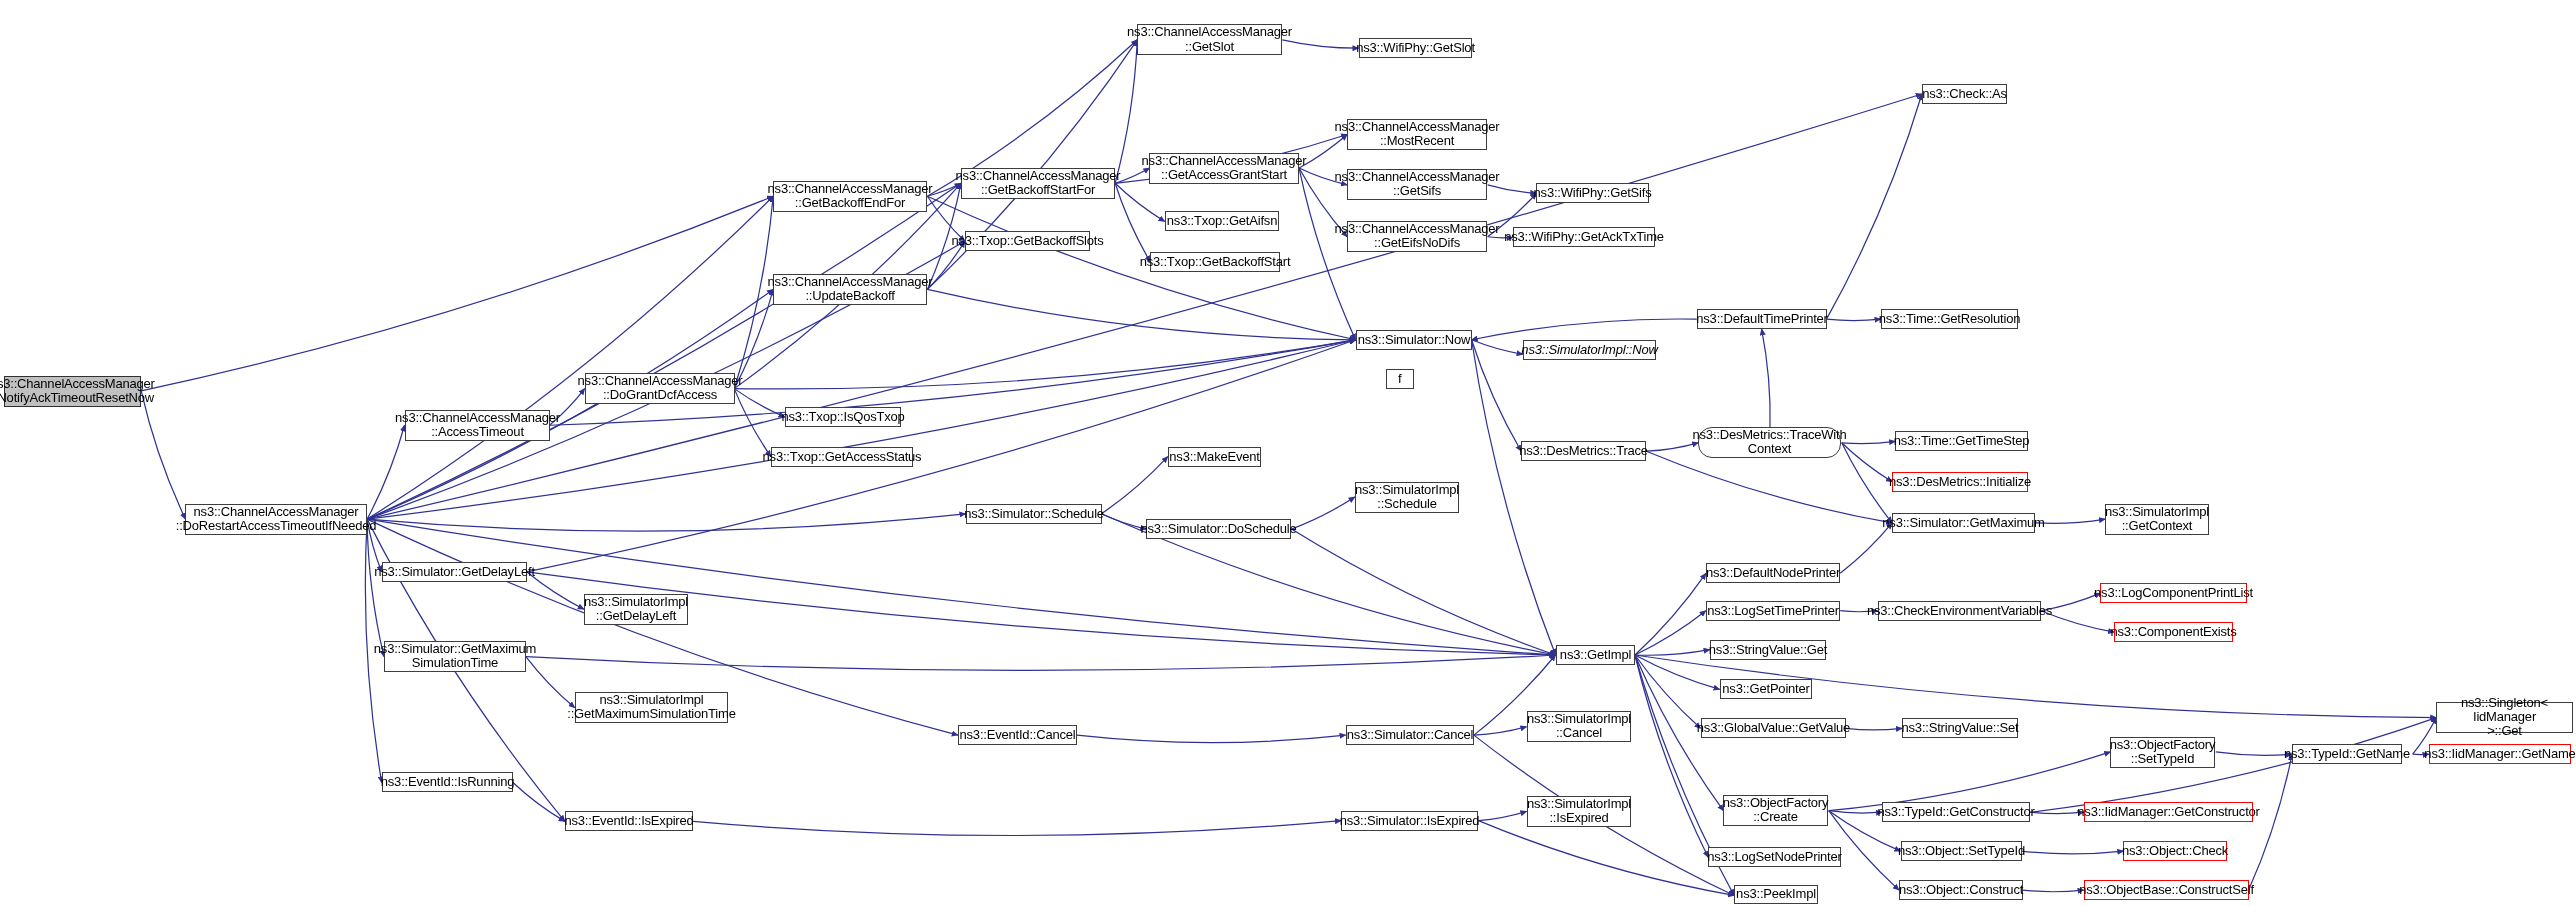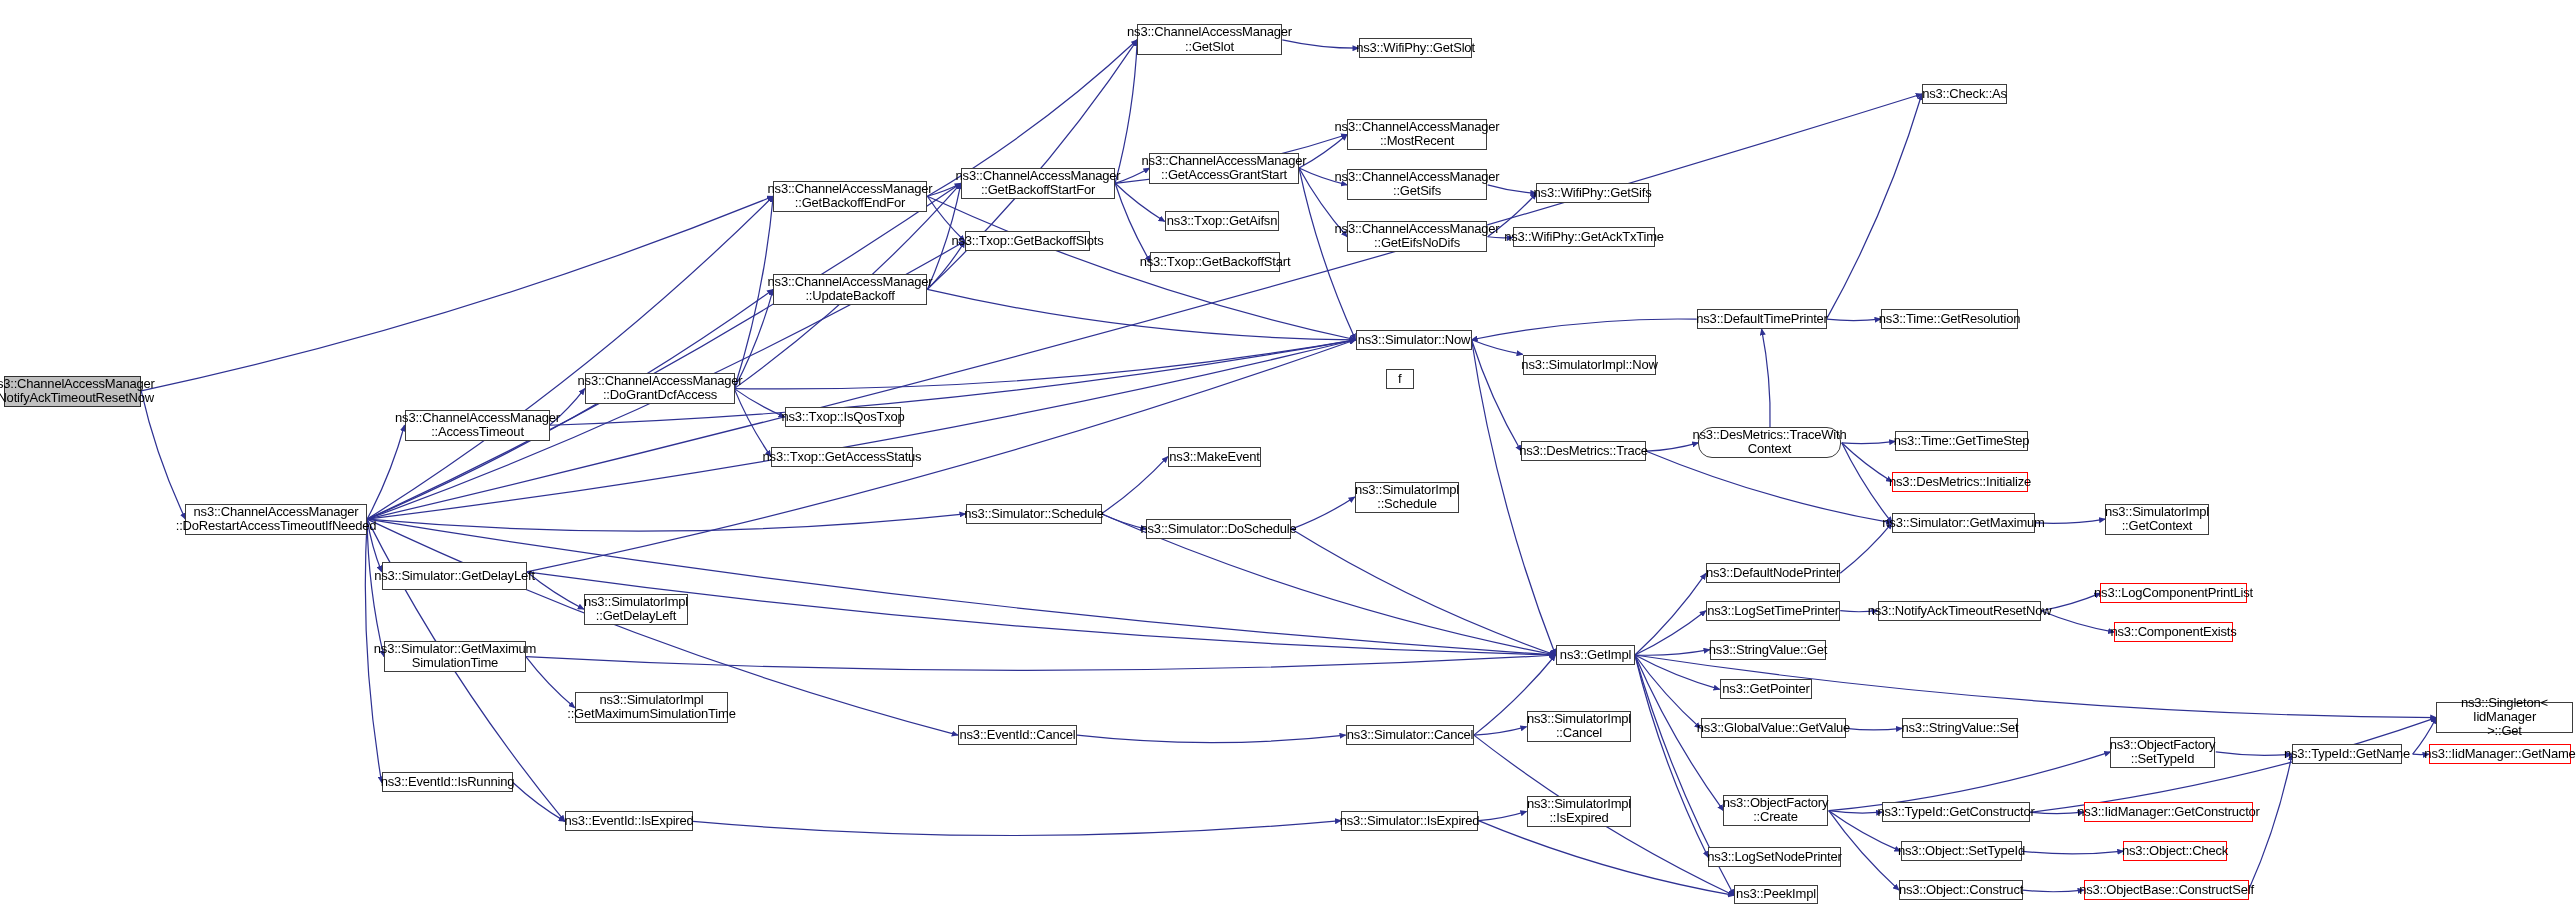--- a/index.html
+++ b/index.html
@@ -195,21 +195,21 @@
       </div>
       <div class="node thick" style="left: 1513px; top: 227px; width: 142px; height: 20px;">
         <span class="lbl">ns3::WifiPhy::GetAckTxTime</span>
       </div>
       <div class="node thick" style="left: 1922px; top: 84px; width: 85px; height: 20px;">
         <span class="lbl">ns3::Check::As</span>
       </div>
       <div class="node thick" style="left: 1356px; top: 330px; width: 116px; height: 20px;">
         <span class="lbl">ns3::Simulator::Now</span>
       </div>
-      <div class="node thick" style="left: 1523px; top: 355px; width: 133px; height: 20px;">
+      <div class="node thick" style="left: 1523px; top: 340px; width: 133px; height: 20px; font-style: italic;">
         <span class="lbl">ns3::SimulatorImpl::Now</span>
       </div>
       <div class="node thick" style="left: 1386px; top: 369px; width: 27.5px; height: 20px;">
         <span class="lbl">f</span>
       </div>
       <div class="node thick" style="left: 1697px; top: 309px; width: 130px; height: 20px;">
         <span class="lbl">ns3::DefaultTimePrinter</span>
       </div>
       <div class="node thick" style="left: 1881px; top: 309px; width: 137px; height: 20px;">
         <span class="lbl">ns3::Time::GetResolution</span>
@@ -256,21 +256,21 @@
       <div class="node thick" style="left: 1556px; top: 645px; width: 79px; height: 20px;">
         <span class="lbl">ns3::GetImpl</span>
       </div>
       <div class="node thick" style="left: 1706px; top: 563px; width: 134px; height: 20px;">
         <span class="lbl">ns3::DefaultNodePrinter</span>
       </div>
       <div class="node thick" style="left: 1706px; top: 601px; width: 134px; height: 20px;">
         <span class="lbl">ns3::LogSetTimePrinter</span>
       </div>
       <div class="node thick" style="left: 1878px; top: 601px; width: 163px; height: 20px;">
-        <span class="lbl">ns3::NotifyAckTimeoutResetNow</span>
+        <span class="lbl">ns3::CheckEnvironmentVariables</span>
       </div>
       <div class="node red" style="left: 2100px; top: 583px; width: 147px; height: 20px;">
         <span class="lbl">ns3::LogComponentPrintList</span>
       </div>
       <div class="node red" style="left: 2114px; top: 622px; width: 119px; height: 20px;">
         <span class="lbl">ns3::ComponentExists</span>
       </div>
       <div class="node thick" style="left: 1710px; top: 640px; width: 116px; height: 20px;">
         <span class="lbl">ns3::StringValue::Get</span>
       </div>
@@ -318,21 +318,21 @@
       <div class="node thick" style="left: 2292px; top: 744px; width: 110px; height: 20px;">
         <span class="lbl">ns3::TypeId::GetName</span>
       </div>
       <div class="node red" style="left: 2429px; top: 744px; width: 142px; height: 20px;">
         <span class="lbl">ns3::IidManager::GetName</span>
       </div>
       <div class="node thick" style="left: 2436px; top: 702px; width: 137px; height: 30.5px;">
         <span class="lbl">ns3::Singleton&lt; IidManager
 &gt;::Get</span>
       </div>
-      <div class="node thick" style="left: 382px; top: 562px; width: 145px; height: 28px;">
+      <div class="node thick" style="left: 382px; top: 562px; width: 145px; height: 20px;">
         <span class="lbl">ns3::Simulator::GetDelayLeft</span>
       </div>
       <div class="node thick" style="left: 584px; top: 594px; width: 104px; height: 30.5px;">
         <span class="lbl">ns3::SimulatorImpl
 ::GetDelayLeft</span>
       </div>
       <div class="node thick" style="left: 384px; top: 641px; width: 142px; height: 30.5px;">
         <span class="lbl">ns3::Simulator::GetMaximum
 SimulationTime</span>
       </div>

